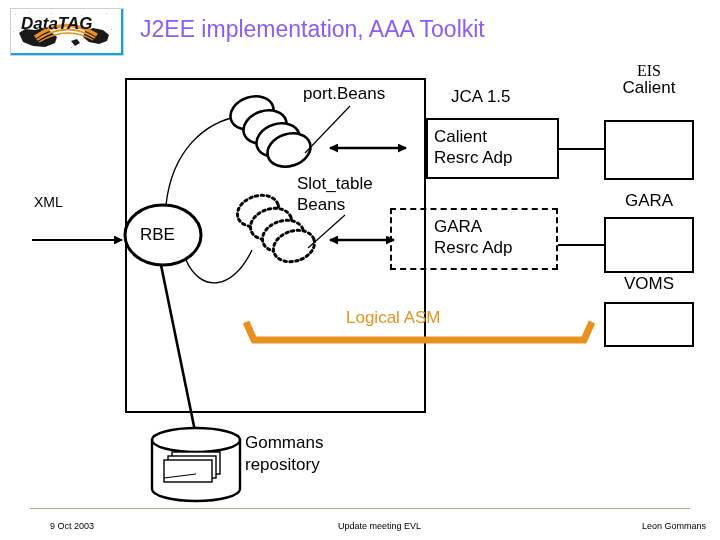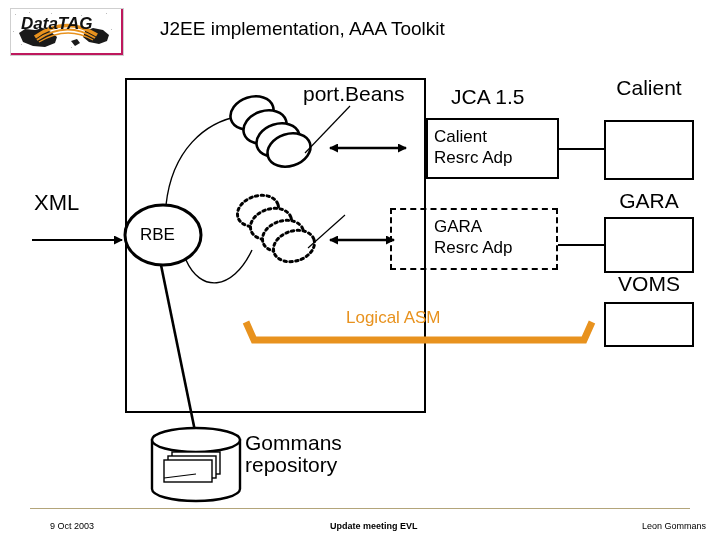--- a/index.html
+++ b/index.html
@@ -16,36 +16,35 @@
     font-family: "Liberation Sans", sans-serif;
     color: #000000;
   }
 
   
   #logo {
     position: absolute;
     left: 10px; top: 8px;
     width: 112px; height: 46px;
     border: 1px solid #cfcfcf;
-    background: #be185d;
+    background: #0ea5e9;
     overflow: hidden;
   }
   #logo svg { display:block; }
 
   
   #title {
     position: absolute;
     left: 140px; top: 13px;
     width: 560px;
-    font-size: 19px;
+    font-size: 23px;
     line-height: 32px;
-    color: #000000;
+    color: #8b5cf6;
     white-space: nowrap;
     letter-spacing: 0px;
-    margin-left: 20px;
   }
 
   
   #main-box {
     position: absolute;
     left: 125px; top: 78px;
     width: 301px; height: 335px;
     border: 2px solid #000000;
     box-sizing: border-box;
   }
@@ -54,27 +53,27 @@
   #art {
     position: absolute;
     left: 0; top: 0;
     width: 720px; height: 540px;
     pointer-events: none;
   }
 
   
   .lbl {
     position: absolute;
-    font-size: 21px;
+    font-size: 17px;
     line-height: 21px;
     color: #000000;
     white-space: nowrap;
   }
 
-  #lbl-xml      { left: 34px;  top: 192px; font-size: 22px; }
+  #lbl-xml      { left: 34px;  top: 192px; font-size: 14px; }
   #lbl-portbeans{ left: 303px; top: 83px; }
   #lbl-jca      { left: 451px; top: 86px; }
   #lbl-slot     { left: 297px; top: 173px; white-space: normal; width: 110px; line-height: 21px; }
   #lbl-eis      { left: 601px; top: 60px; font-family: "Liberation Serif", serif; font-size: 16px; width: 96px; text-align:center;}
   #lbl-calient-t{ left: 601px; top: 77px; width: 96px; text-align:center; }
   #lbl-gara-t   { left: 601px; top: 190px; width: 96px; text-align:center; }
   #lbl-voms-t   { left: 601px; top: 273px; width: 96px; text-align:center; }
   #lbl-logical  { left: 346px; top: 307px; color: #E8921E; font-size: 17px; text-align: right; }
   #lbl-policy   { left: 245px; top: 432px; width: 120px; white-space: normal; line-height: 22px; }
   #lbl-eisnote  { left: 397px; top: 450px; width: 275px; white-space: normal; line-height: 21px; font-size: 15px;}
@@ -120,21 +119,21 @@
   }
   .foot {
     position: absolute;
     top: 521px;
     font-size: 9px;
     color: #000;
     white-space: nowrap;
     padding-left: 20px;
   }
   #foot-date { left: 30px; }
-  #foot-mid  { left: 310px; font-weight: bold; }
+  #foot-mid  { left: 318px; }
   #foot-auth { left: 622px; }
 </style>
 </head>
 <body>
 
 <div id="slide">
 
   <div id="logo">
     <svg width="110" height="44" viewBox="0 0 110 44">
       <rect x="0" y="0" width="110" height="44" fill="#ffffff"></rect>
@@ -246,38 +245,40 @@
       <path d="M164 478 L196 474" stroke="#000" stroke-width="1.2" fill="none"></path>
     </g>
   </svg>
 
   <div class="lbl" id="lbl-xml">XML</div>
 
   <div class="lbl" id="lbl-portbeans">port.Beans</div>
 
   <div class="lbl" id="lbl-jca">JCA 1.5</div>
 
+  <div class="lbl" id="lbl-slot">Slot_table Beans</div>
 
   <div class="lbl" id="lbl-logical">Logical ASM</div>
 
   <div class="lbl" id="lbl-policy">Gommans repository</div>
 
 
   <div class="lbl" style="left:140px; top:224px; font-size:17px;">RBE</div>
 
   <div class="adp" id="adp-calient">
     <div>Calient</div>
     <div>Resrc Adp</div>
   </div>
 
   <div class="adp" id="adp-gara">
     <div>GARA</div>
     <div>Resrc Adp</div>
   </div>
 
+  <div class="lbl" id="lbl-eis">EIS</div>
   <div class="lbl" id="lbl-calient-t">Calient</div>
   <div class="ep" id="ep-calient"></div>
 
   <div class="lbl" id="lbl-gara-t">GARA</div>
   <div class="ep" id="ep-gara"></div>
 
   <div class="lbl" id="lbl-voms-t">VOMS</div>
   <div class="ep" id="ep-voms"></div>
 
   <div id="footer-rule"></div>

